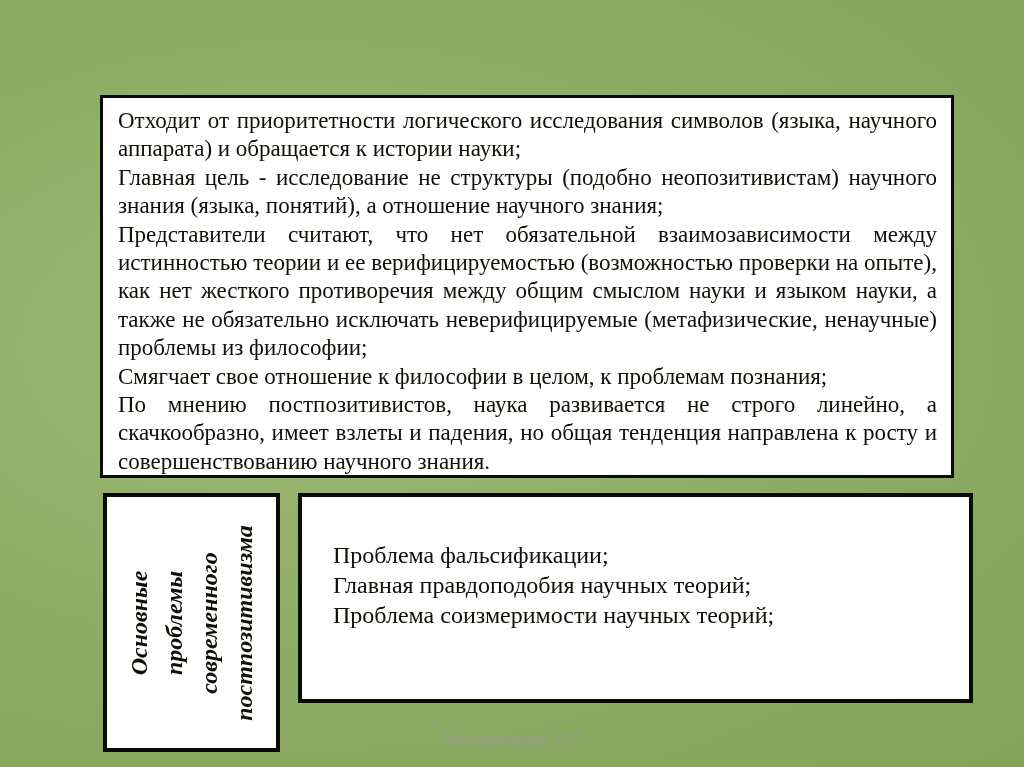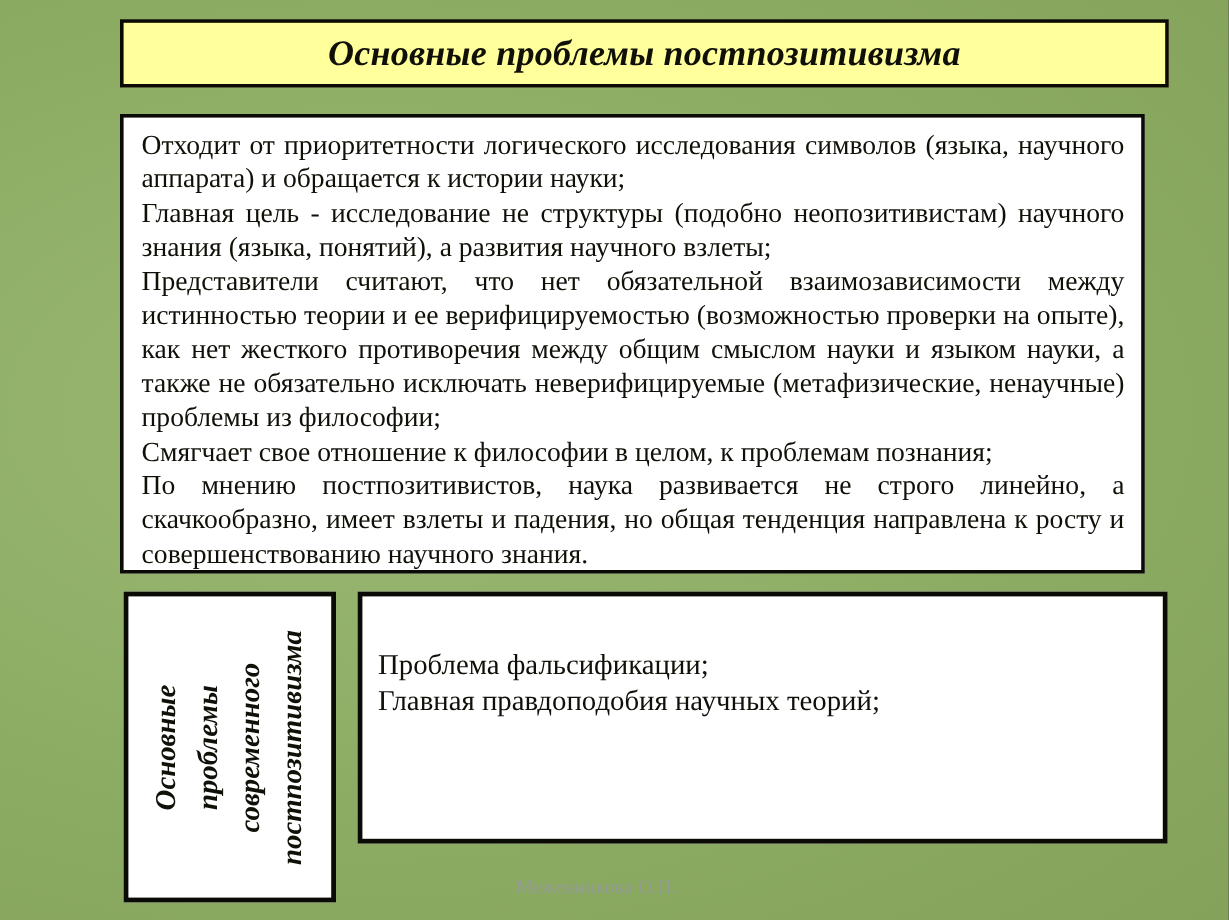--- a/index.html
+++ b/index.html
@@ -76,66 +76,64 @@
     font-size: 24px;
     line-height: 35px;
     white-space: pre-line;
   }
 
   
   .problems-box {
     left: 298px; top: 493px;
     width: 675px; height: 210px;
     border-width: 4px;
-    padding: 43px 30px 0 13px;
+    padding: 43px 30px 0 31px;
     overflow: hidden;
   }
   .problems-box p {
     margin: 0;
     text-align: justify;
     font-size: 24px;
     line-height: 30px;
   }
 
   
   .footer-name {
     position: absolute;
-    left: 430px;
+    left: 444px;
     top: 731px;
     z-index: 3;
-    font-family: Liberation Serif, serif;
+    font-family: Liberation Sans, sans-serif;
     font-size: 16px;
     letter-spacing: 0.4px;
     color: rgba(150, 155, 150, 0.95);
     white-space: nowrap;
   }
 </style>
 </head>
 <body>
 
 <div id="slide">
 
-  <div class="box title-box">
-    <div class="title-text">Основные проблемы постпозитивизма</div>
-  </div>
 
   <div class="box main-box">
       <p>Отходит от приоритетности логического исследования символов (языка, научного аппарата) и обращается к истории науки;</p>
-      <p>Главная цель  - исследование не структуры (подобно неопозитивистам) научного знания (языка, понятий), а развития научного  взлеты;</p>
+      <p>Главная цель  - исследование не структуры (подобно неопозитивистам) научного знания (языка, понятий), а отношение научного  знания;</p>
       <p>Представители считают, что нет обязательной взаимозависимости между истинностью теории и ее верифицируемостью (возможностью проверки на опыте), как нет жесткого противоречия между общим смыслом науки и языком науки, а также не обязательно исключать неверифицируемые (метафизические, ненаучные) проблемы из философии;</p>
       <p>Смягчает свое отношение к философии в целом, к проблемам познания;</p>
       <p>По мнению постпозитивистов, наука развивается не строго линейно, а скачкообразно, имеет взлеты и падения, но общая тенденция направлена к росту и совершенствованию научного знания.</p>
     </div>
 
   <div class="box side-box">
     <div class="side-box-inner">Основные проблемы
 современного
 постпозитивизма</div>
   </div>
 
   <div class="box problems-box">
       <p>Проблема фальсификации;</p>
       <p>Главная правдоподобия научных теорий;</p>
+      <p>Проблема соизмеримости научных теорий;</p>
     </div>
 
   <div class="footer-name">Межевникова О.П.</div>
 
 </div>
 
 </body></html>

